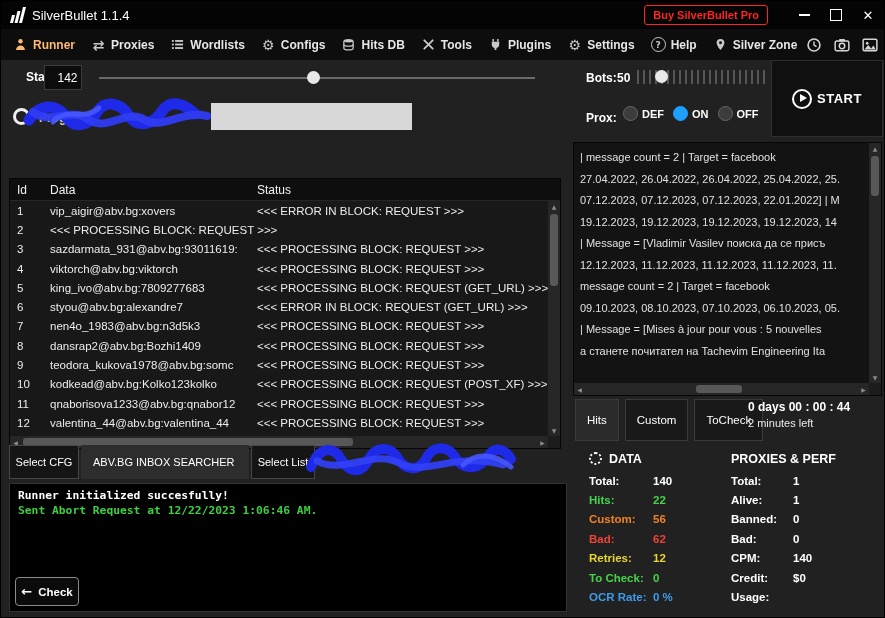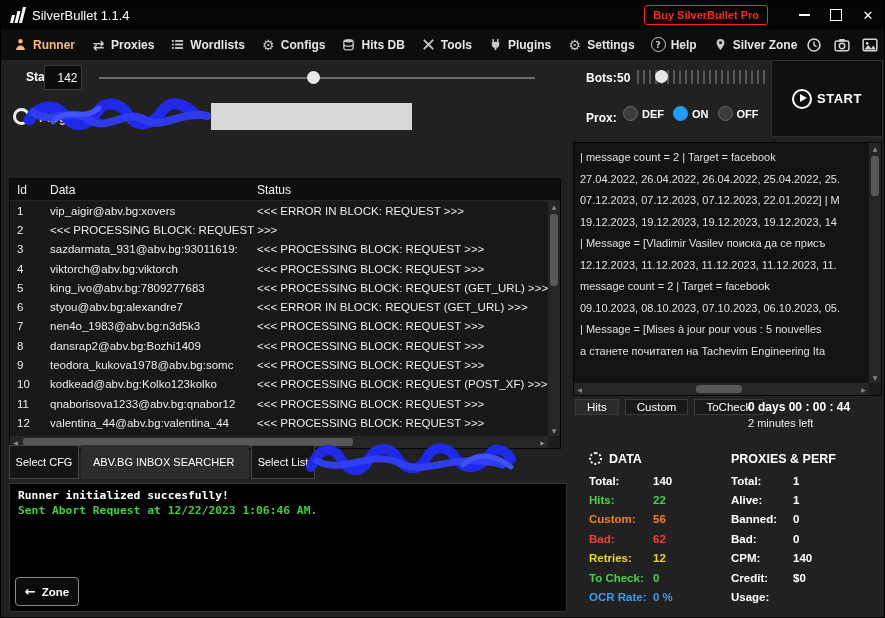--- a/index.html
+++ b/index.html
@@ -80,21 +80,21 @@
   .hthumb{position:absolute;top:2px;height:8px;background:#585858;border-radius:3px;cursor:pointer;}
   .corner{position:absolute;right:0;bottom:0;width:12px;height:12px;background:#1c1c1c;}
 
   
   .cpanel{position:absolute;left:572px;top:141px;width:309px;height:254px;background:#131313;border:1px solid #060606;}
   .cpanel-content{position:absolute;top:4px;left:6px;right:14px;bottom:13px;overflow:hidden;}
   .cline{color:#e0e0e0;font-size:11px;line-height:21.5px;white-space:nowrap;overflow:hidden;}
 
   
   .tabs{position:absolute;left:574px;top:398px;display:flex;gap:6px;}
-  .tab{height:16px;padding:0 11px;background:#191919;border:1px solid #3a3a3a;color:#fff;font-size:11.5px;display:flex;align-items:center;justify-content:center;cursor:pointer;}
+  .tab{height:42px;padding:0 11px;background:#191919;border:1px solid #3a3a3a;color:#fff;font-size:11.5px;display:flex;align-items:center;justify-content:center;cursor:pointer;}
   .tab.active{background:#2b2b2b;}
   .timer{position:absolute;left:747px;top:399px;color:#fff;}
   .timer-elapsed{font-size:12px;font-weight:bold;}
   .timer-remaining{font-size:11px;margin-top:3px;color:#eaeaea;}
 
   
   .btn{background:#151515;border:1px solid #474747;color:#fff;font-size:11px;display:flex;align-items:center;justify-content:center;cursor:pointer;}
   .cfg-select{position:absolute;left:8px;top:444px;width:70px;height:34px;}
   .cfg-name{position:absolute;left:80px;top:444px;width:168px;height:34px;background:#2d2d2d;color:#fff;font-size:11px;display:flex;align-items:center;padding-left:12px;white-space:nowrap;}
   .list-select{position:absolute;left:250px;top:444px;width:64px;height:34px;text-align:center;}
@@ -421,21 +421,21 @@
 
   <div class="runlog">
 
       <div class="logline" style="color: rgb(255, 255, 255);">Runner initialized succesfully!</div>
 
 
       <div class="logline" style="color: rgb(62, 207, 62);">Sent Abort Request at 12/22/2023 1:06:46 AM.</div>
 
     </div>
   <div class="back">
-    <span>Zone</span>
+    <span>Check</span>
   </div>
 
   <div class="stats-data">
     <div class="stats-head">
       <span class="data-ico"></span>
       <span>DATA</span>
     </div>
     <div>
 
         <div class="srow" style="color: rgb(255, 255, 255);">

